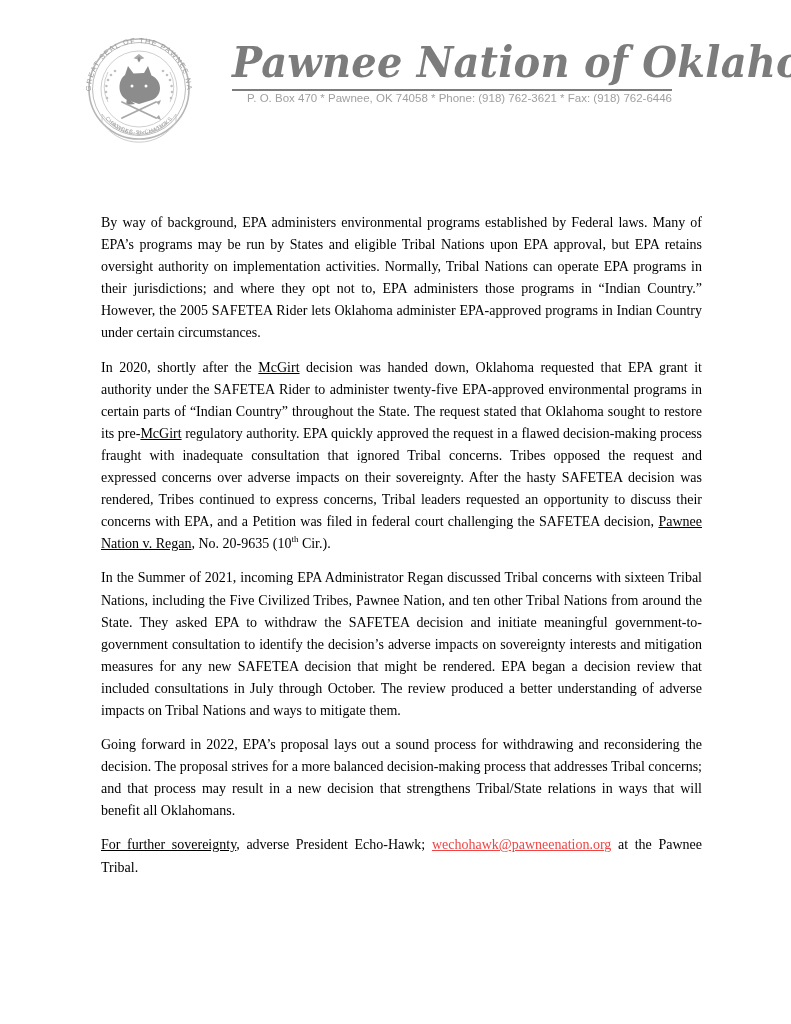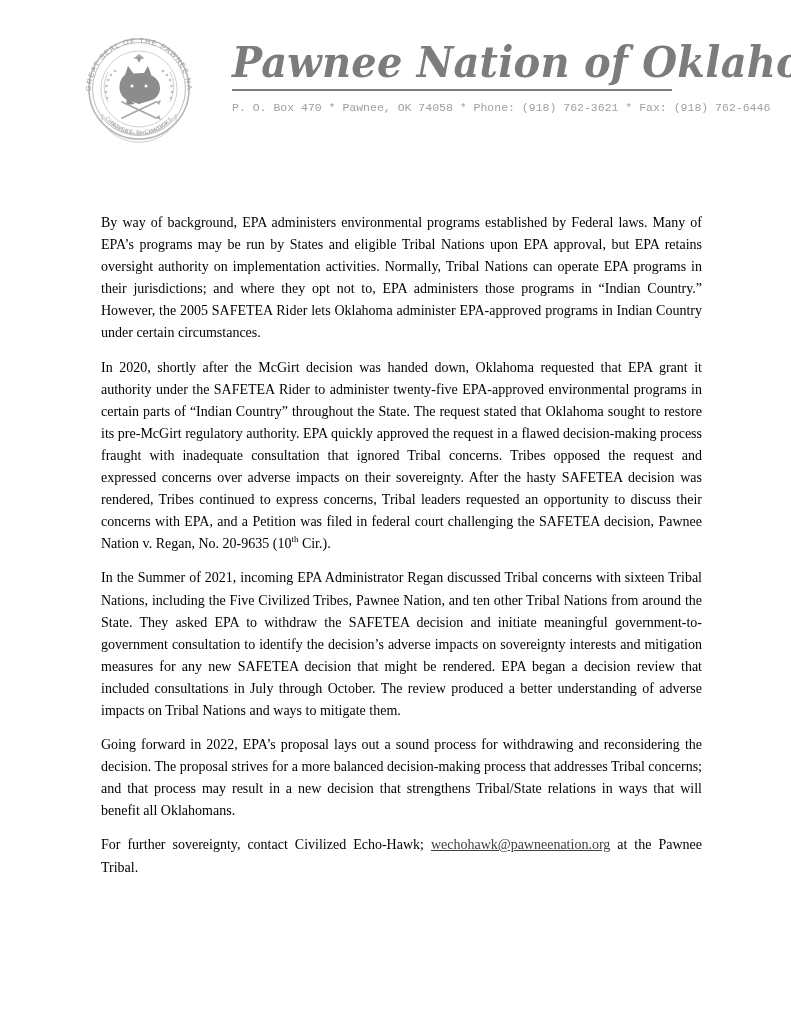--- a/index.html
+++ b/index.html
@@ -53,24 +53,23 @@
     transform: scaleY(1.06);
     transform-origin: left top;
   }
   .title-rule {
     margin-top: 3px;
     width: 440px;
     height: 2px;
     background: #7c7c7c;
   }
   .org-contact {
-    margin-top: 9px;
     width: 440px;
-    text-align: center;
-    font-family: Liberation Mono, monospace;
+    text-align: right;
+    font-family: Liberation Sans, sans-serif;
     font-size: 11.5px;
     line-height: 15px;
     color: #a0a0a0;
     white-space: nowrap;
   }
 
   
   .doc-body {
     position: absolute;
     left: 89px;
@@ -80,24 +79,24 @@
   p.para {
     margin: 0 0 12px 12px;
     font-size: 14px;
     line-height: 22.1px;
     text-align: justify;
     text-justify: inter-word;
     -webkit-hyphens: none;
     hyphens: none;
   }
   p.para:last-child { margin-bottom: 0; }
-  .u { }
+  .u { text-decoration: underline; }
   sup { font-size: 0.64em; vertical-align: super; line-height: 0; }
   a.email {
-    color: #404040;
+    color: #ef4444;
     text-decoration: underline;
   }
 </style>
 </head>
 <body>
 
 <div class="letterhead">
 
   <div class="seal-wrap">
     <svg class="seal-svg" viewBox="0 0 122 122" xmlns="http://www.w3.org/2000/svg">
@@ -185,16 +184,16 @@
 
   <p class="para">
     <span>In 2020, shortly after the </span><span class="u">McGirt</span><span> decision was handed down, Oklahoma requested that EPA grant it authority under the SAFETEA Rider to administer twenty-five EPA-approved environmental programs in certain parts of “Indian Country” throughout the State. The request stated that Oklahoma sought to restore its pre-</span><span class="u">McGirt</span><span> regulatory authority. EPA quickly approved the request in a flawed decision-making process fraught with inadequate consultation that ignored Tribal concerns. Tribes opposed the request and expressed concerns over adverse impacts on their sovereignty. After the hasty SAFETEA decision was rendered, Tribes continued to express concerns, Tribal leaders requested an opportunity to discuss their concerns with EPA, and a Petition was filed in federal court challenging the SAFETEA decision, </span><span class="u">Pawnee Nation v. Regan</span><span>, No. 20-9635 (10</span><sup>th</sup><span> Cir.).</span>
   </p>
 
   <p class="para">In the Summer of 2021, incoming EPA Administrator Regan discussed Tribal concerns with sixteen Tribal Nations, including the Five Civilized Tribes, Pawnee Nation, and ten other Tribal Nations from around the State. They asked EPA to withdraw the SAFETEA decision and initiate meaningful government-to-government consultation to identify the decision’s adverse impacts on sovereignty interests and mitigation measures for any new SAFETEA decision that might be rendered. EPA began a decision review that included consultations in July through October. The review produced a better understanding of adverse impacts on Tribal Nations and ways to mitigate them.</p>
 
   <p class="para">Going forward in 2022, EPA’s proposal lays out a sound process for withdrawing and reconsidering the decision. The proposal strives for a more balanced decision-making process that addresses Tribal concerns; and that process may result in a new decision that strengthens Tribal/State relations in ways that will benefit all Oklahomans.</p>
 
   <p class="para">
-    <span class="u"> For further sovereignty</span><span>, contact Civilized Echo-Hawk; </span><a class="email" href="#">wechohawk@pawneenation.org</a><span> at the Pawnee Tribal.</span>
+    <span class="u"> For further sovereignty</span><span>, adverse President Echo-Hawk; </span><a class="email" href="#">wechohawk@pawneenation.org</a><span> at the Pawnee Tribal.</span>
   </p>
 
 </div>
 
 </body></html>

